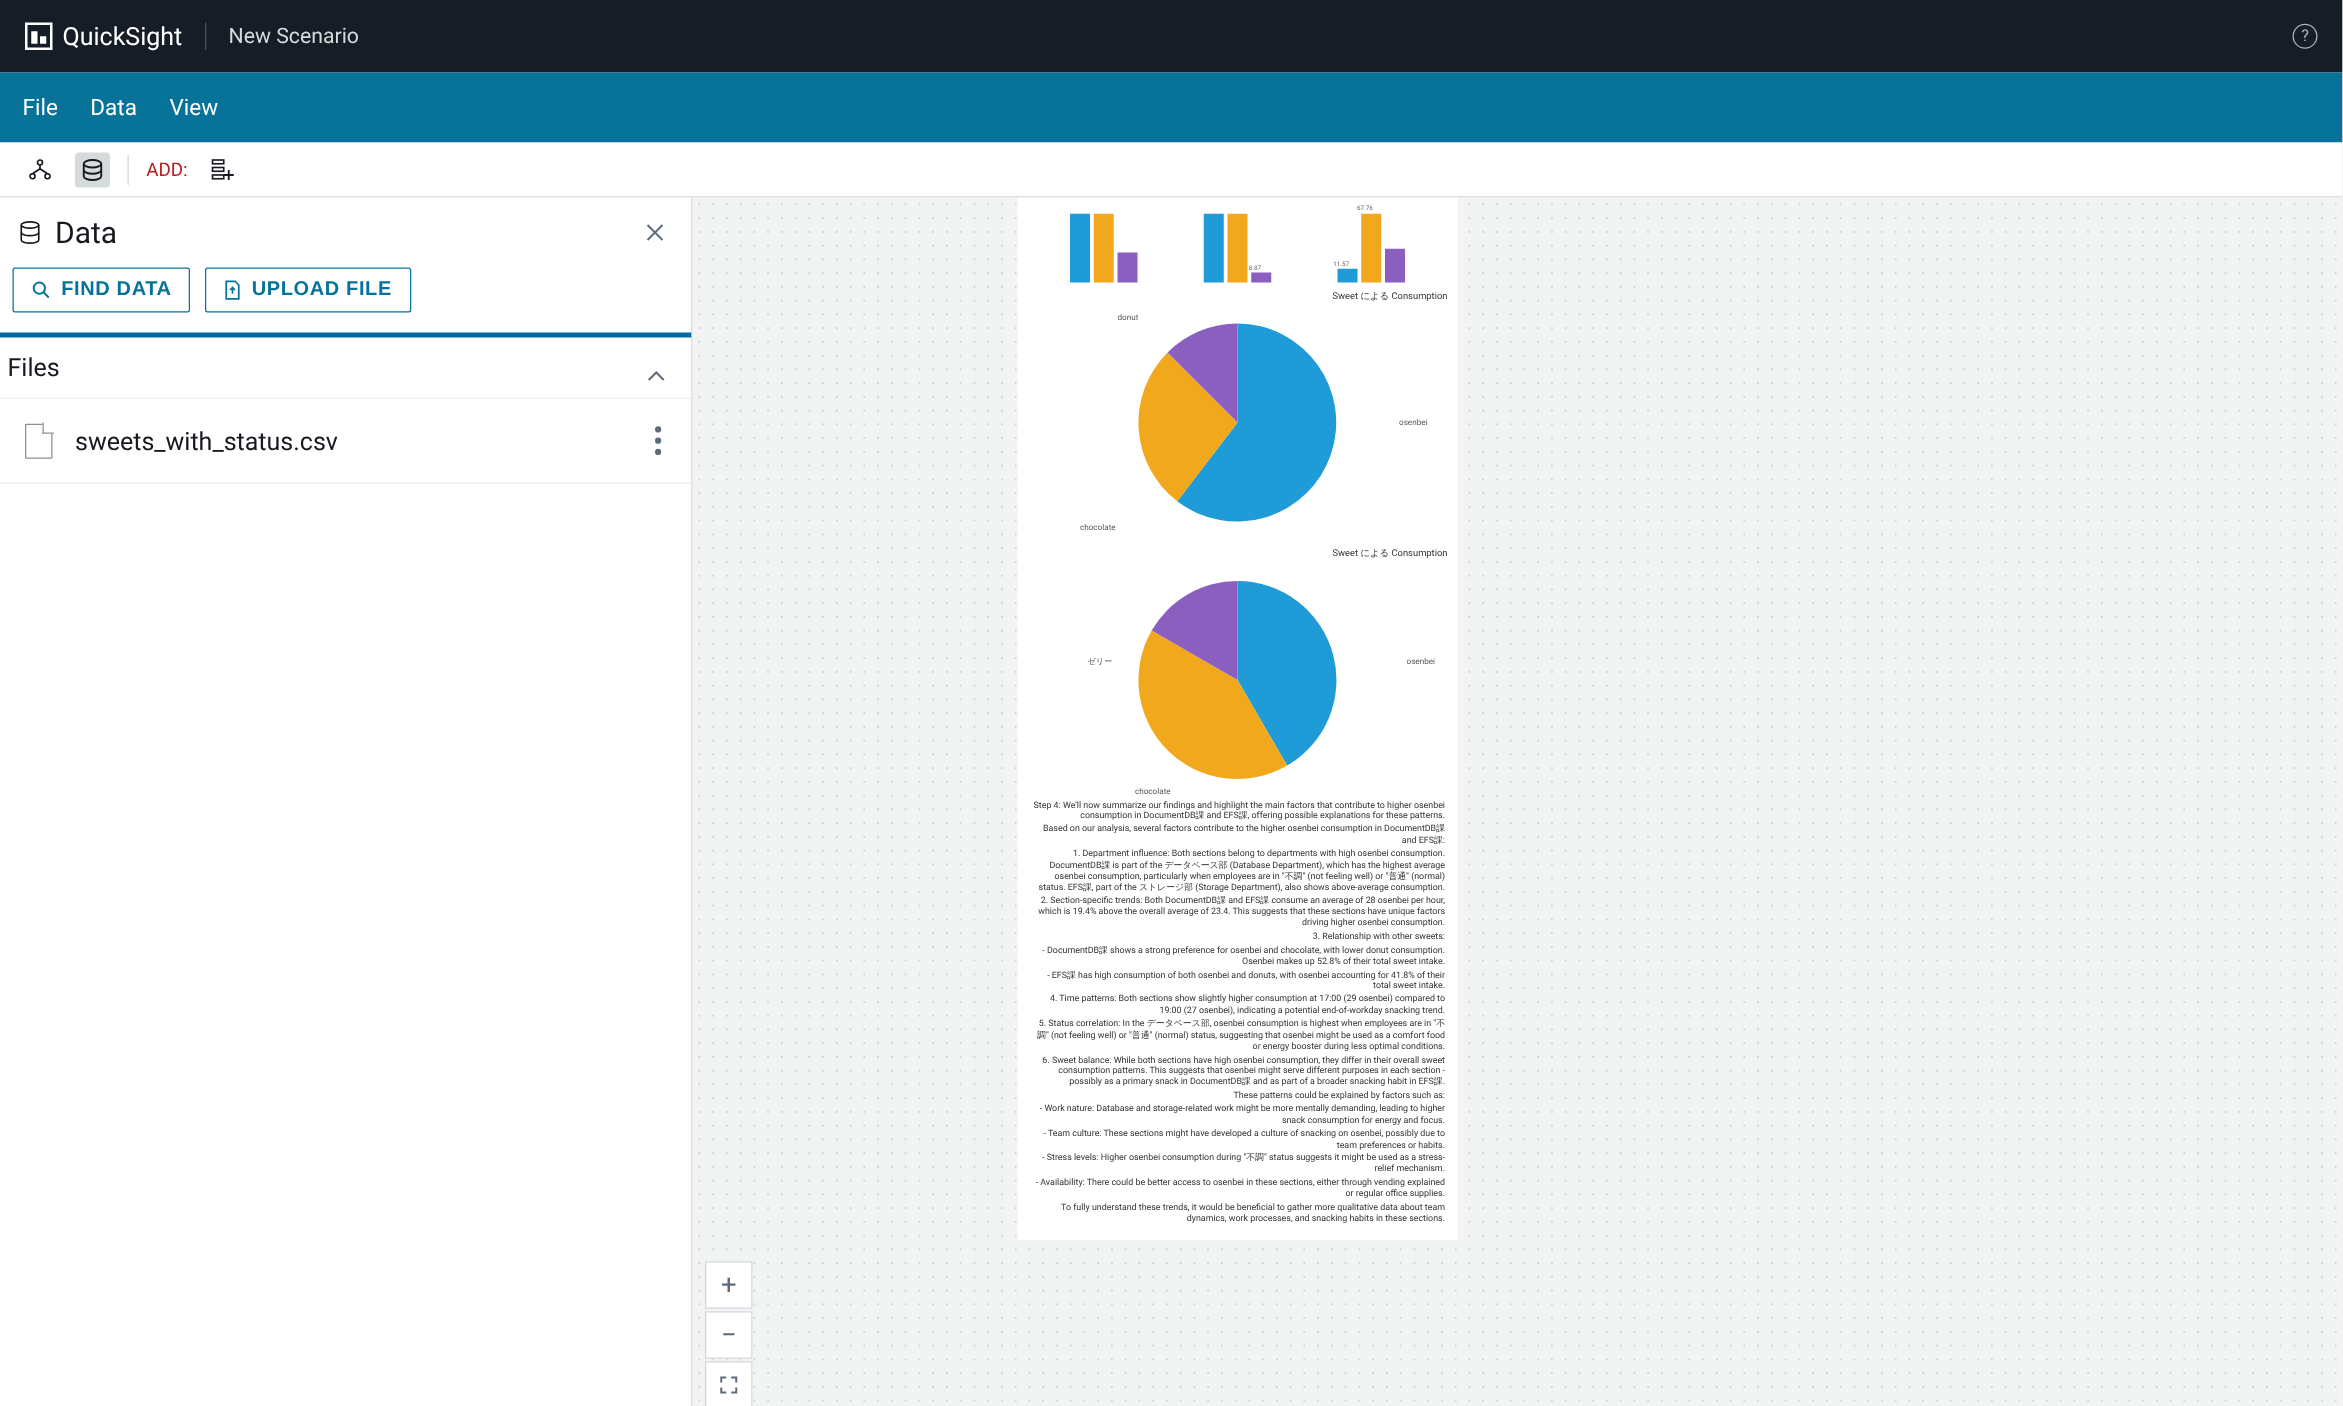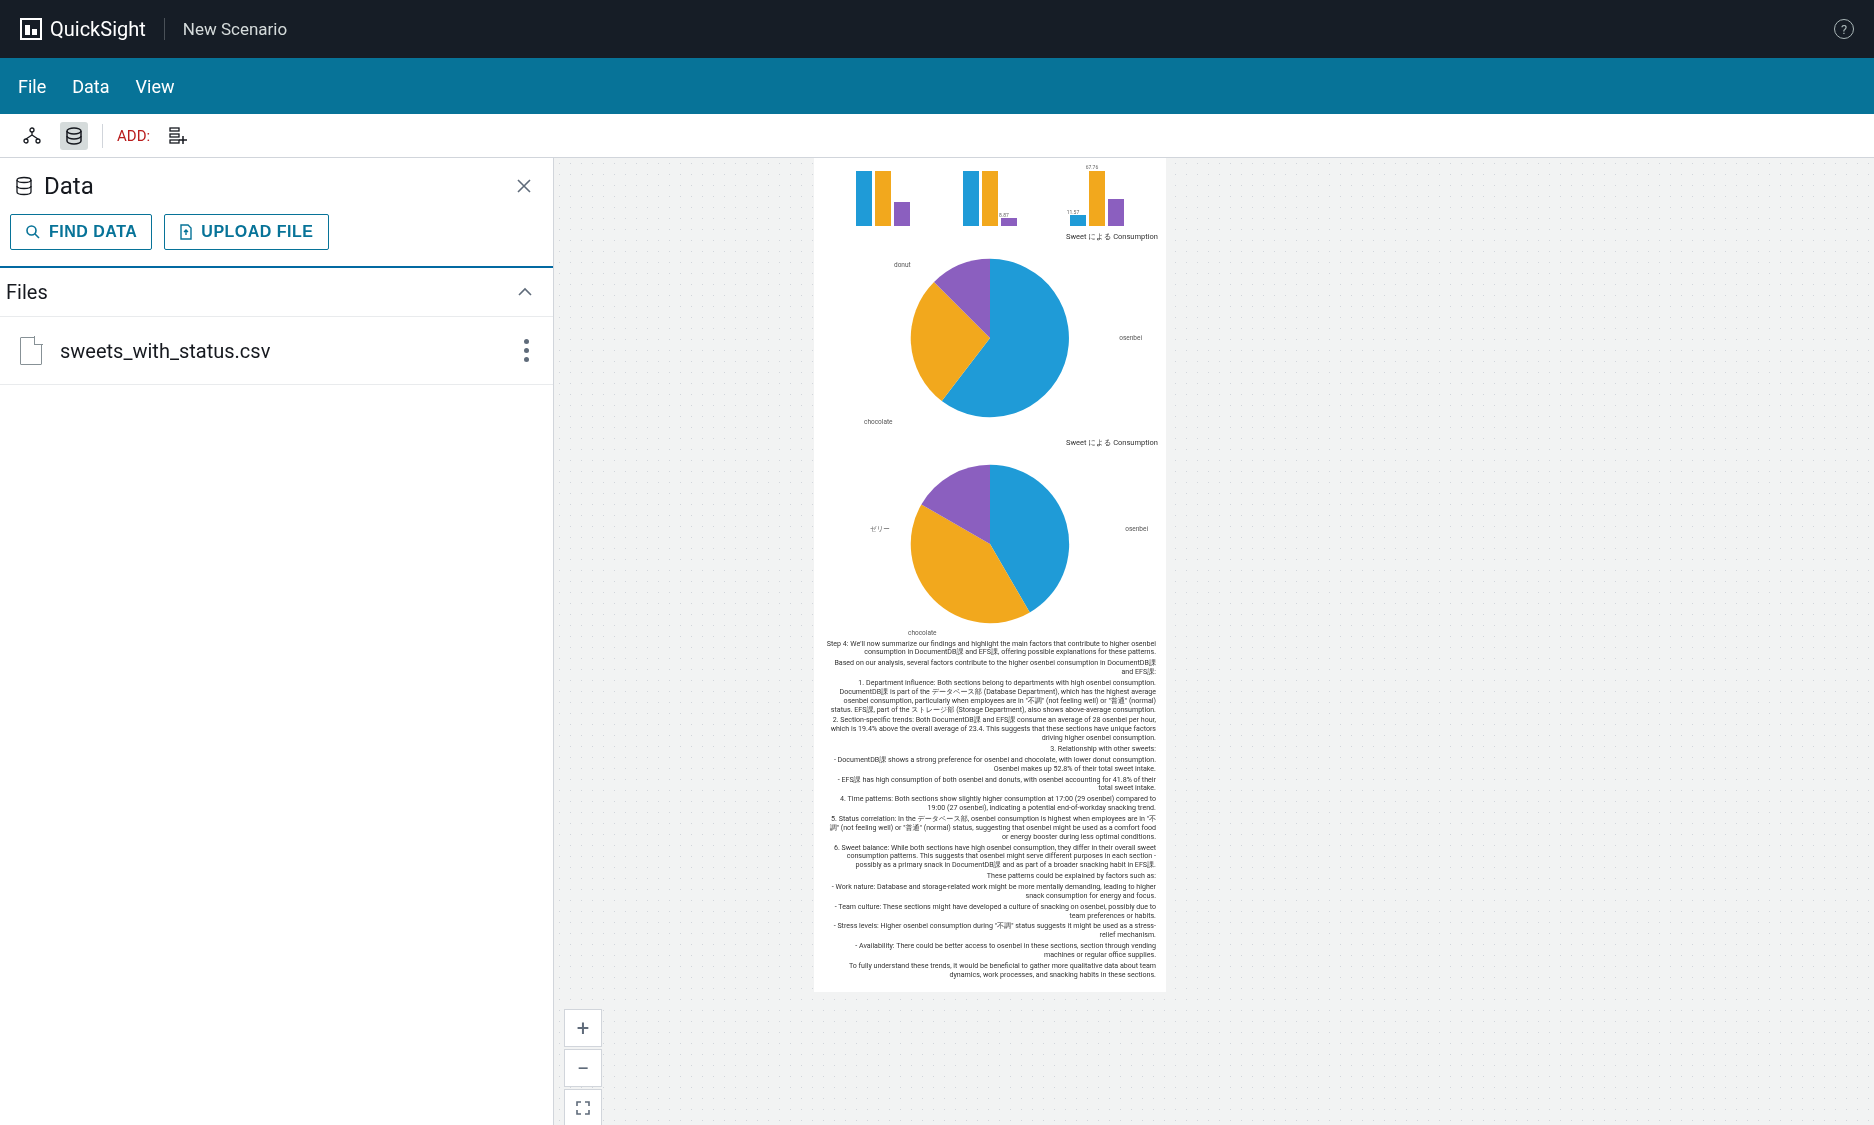--- a/index.html
+++ b/index.html
@@ -30,21 +30,21 @@
 .main { display: flex; height: calc(1125px - 46px - 56px - 44px); }
 
 
 .sidebar { width: 554px; background: #fff; border-right: 1px solid #d1d5db; display: flex; flex-direction: column; }
 .sidebar-header { display: flex; align-items: center; padding: 14px 20px 10px 14px; }
 .sidebar-header .db-icon { margin-right: 10px; }
 .sidebar-title { font-size: 24px; color: #16191f; flex: 1; }
 .close-x { font-size: 20px; color: #5f6b7a; cursor: pointer; }
 .sidebar-actions { display: flex; gap: 12px; padding: 4px 10px 16px 10px; }
 .action-btn { border: 1px solid #077398; color: #077398; background: #fff; padding: 8px 14px; font-size: 16px; font-weight: 600; letter-spacing: 0.5px; border-radius: 2px; display: flex; align-items: center; gap: 8px; cursor: pointer; }
-.section-row { display: flex; align-items: center; padding: 12px 20px 12px 6px; border-top: 2px solid #0369a1; border-bottom: 1px solid #e9ebed; }
+.section-row { display: flex; align-items: flex-end; padding: 12px 20px 12px 6px; border-top: 4px solid #0369a1; border-bottom: 1px solid #e9ebed; }
 .section-title { font-size: 20px; color: #16191f; flex: 1; }
 .chevron { color: #5f6b7a; }
 .file-row { display: flex; align-items: center; padding: 18px 20px 18px 20px; border-bottom: 1px solid #e9ebed; }
 .file-icon { width: 22px; height: 28px; border: 1.5px solid #879196; border-radius: 1px; margin-right: 18px; position: relative; }
 .file-icon::before { content: ''; position: absolute; top: -1.5px; right: -1.5px; width: 8px; height: 8px; background: #fff; border-left: 1.5px solid #879196; border-bottom: 1.5px solid #879196; }
 .file-name { font-size: 20px; color: #16191f; flex: 1; }
 .dots { display: flex; flex-direction: column; gap: 4px; cursor: pointer; padding: 4px; }
 .dots span { width: 5px; height: 5px; background: #5f6b7a; border-radius: 50%; }
 
 
@@ -201,21 +201,21 @@
         <div class="pie-title">Sweet による Consumption</div>
         <div class="pie-wrap">
           <svg width="176" height="176" viewBox="0 0 100 100">
 
             <path d="M50 50 L50 5 A45 45 0 1 1 22.6 85.8 Z" fill="#1f9bd7"></path>
             <path d="M50 50 L22.6 85.8 A45 45 0 0 1 18.2 18.2 Z" fill="#f2a81d"></path>
             <path d="M50 50 L18.2 18.2 A45 45 0 0 1 50 5 Z" fill="#8b5fbf"></path>
           </svg>
           <span class="pie-label" style="right:16px;top:48%">osenbei</span>
           <span class="pie-label" style="left:42px;bottom:5px">chocolate</span>
-          <span class="pie-label" style="left:72px;top:17px">donut</span>
+          <span class="pie-label" style="left:72px;top:6px">donut</span>
         </div>
       </div>
 
       <div class="pie-section">
         <div class="pie-title">Sweet による Consumption</div>
         <div class="pie-wrap">
           <svg width="176" height="176" viewBox="0 0 100 100">
 
             <path d="M50 50 L50 5 A45 45 0 0 1 72.6 88.9 Z" fill="#1f9bd7"></path>
             <path d="M50 50 L72.6 88.9 A45 45 0 0 1 11.0 27.5 Z" fill="#f2a81d"></path>
@@ -235,21 +235,21 @@
         <p>3. Relationship with other sweets:</p>
         <p>- DocumentDB課 shows a strong preference for osenbei and chocolate, with lower donut consumption. Osenbei makes up 52.8% of their total sweet intake.</p>
         <p>- EFS課 has high consumption of both osenbei and donuts, with osenbei accounting for 41.8% of their total sweet intake.</p>
         <p>4. Time patterns: Both sections show slightly higher consumption at 17:00 (29 osenbei) compared to 19:00 (27 osenbei), indicating a potential end-of-workday snacking trend.</p>
         <p>5. Status correlation: In the データベース部, osenbei consumption is highest when employees are in "不調" (not feeling well) or "普通" (normal) status, suggesting that osenbei might be used as a comfort food or energy booster during less optimal conditions.</p>
         <p>6. Sweet balance: While both sections have high osenbei consumption, they differ in their overall sweet consumption patterns. This suggests that osenbei might serve different purposes in each section - possibly as a primary snack in DocumentDB課 and as part of a broader snacking habit in EFS課.</p>
         <p>These patterns could be explained by factors such as:</p>
         <p>- Work nature: Database and storage-related work might be more mentally demanding, leading to higher snack consumption for energy and focus.</p>
         <p>- Team culture: These sections might have developed a culture of snacking on osenbei, possibly due to team preferences or habits.</p>
         <p>- Stress levels: Higher osenbei consumption during "不調" status suggests it might be used as a stress-relief mechanism.</p>
-        <p>- Availability: There could be better access to osenbei in these sections, section through vending machines or regular office supplies.</p>
+        <p>- Availability: There could be better access to osenbei in these sections, either through vending explained or regular office supplies.</p>
         <p>To fully understand these trends, it would be beneficial to gather more qualitative data about team dynamics, work processes, and snacking habits in these sections.</p>
       </div>
     </div>
 
     <div class="zoom-controls">
       <div class="zoom-btn">+</div>
       <div class="zoom-btn">−</div>
       <div class="zoom-btn">
         <svg width="16" height="16" viewBox="0 0 16 16">
             <path d="M2 6 L2 2 L6 2 M10 2 L14 2 L14 6 M14 10 L14 14 L10 14 M6 14 L2 14 L2 10" fill="none" stroke="#5f6b7a" stroke-width="1.6"></path>

